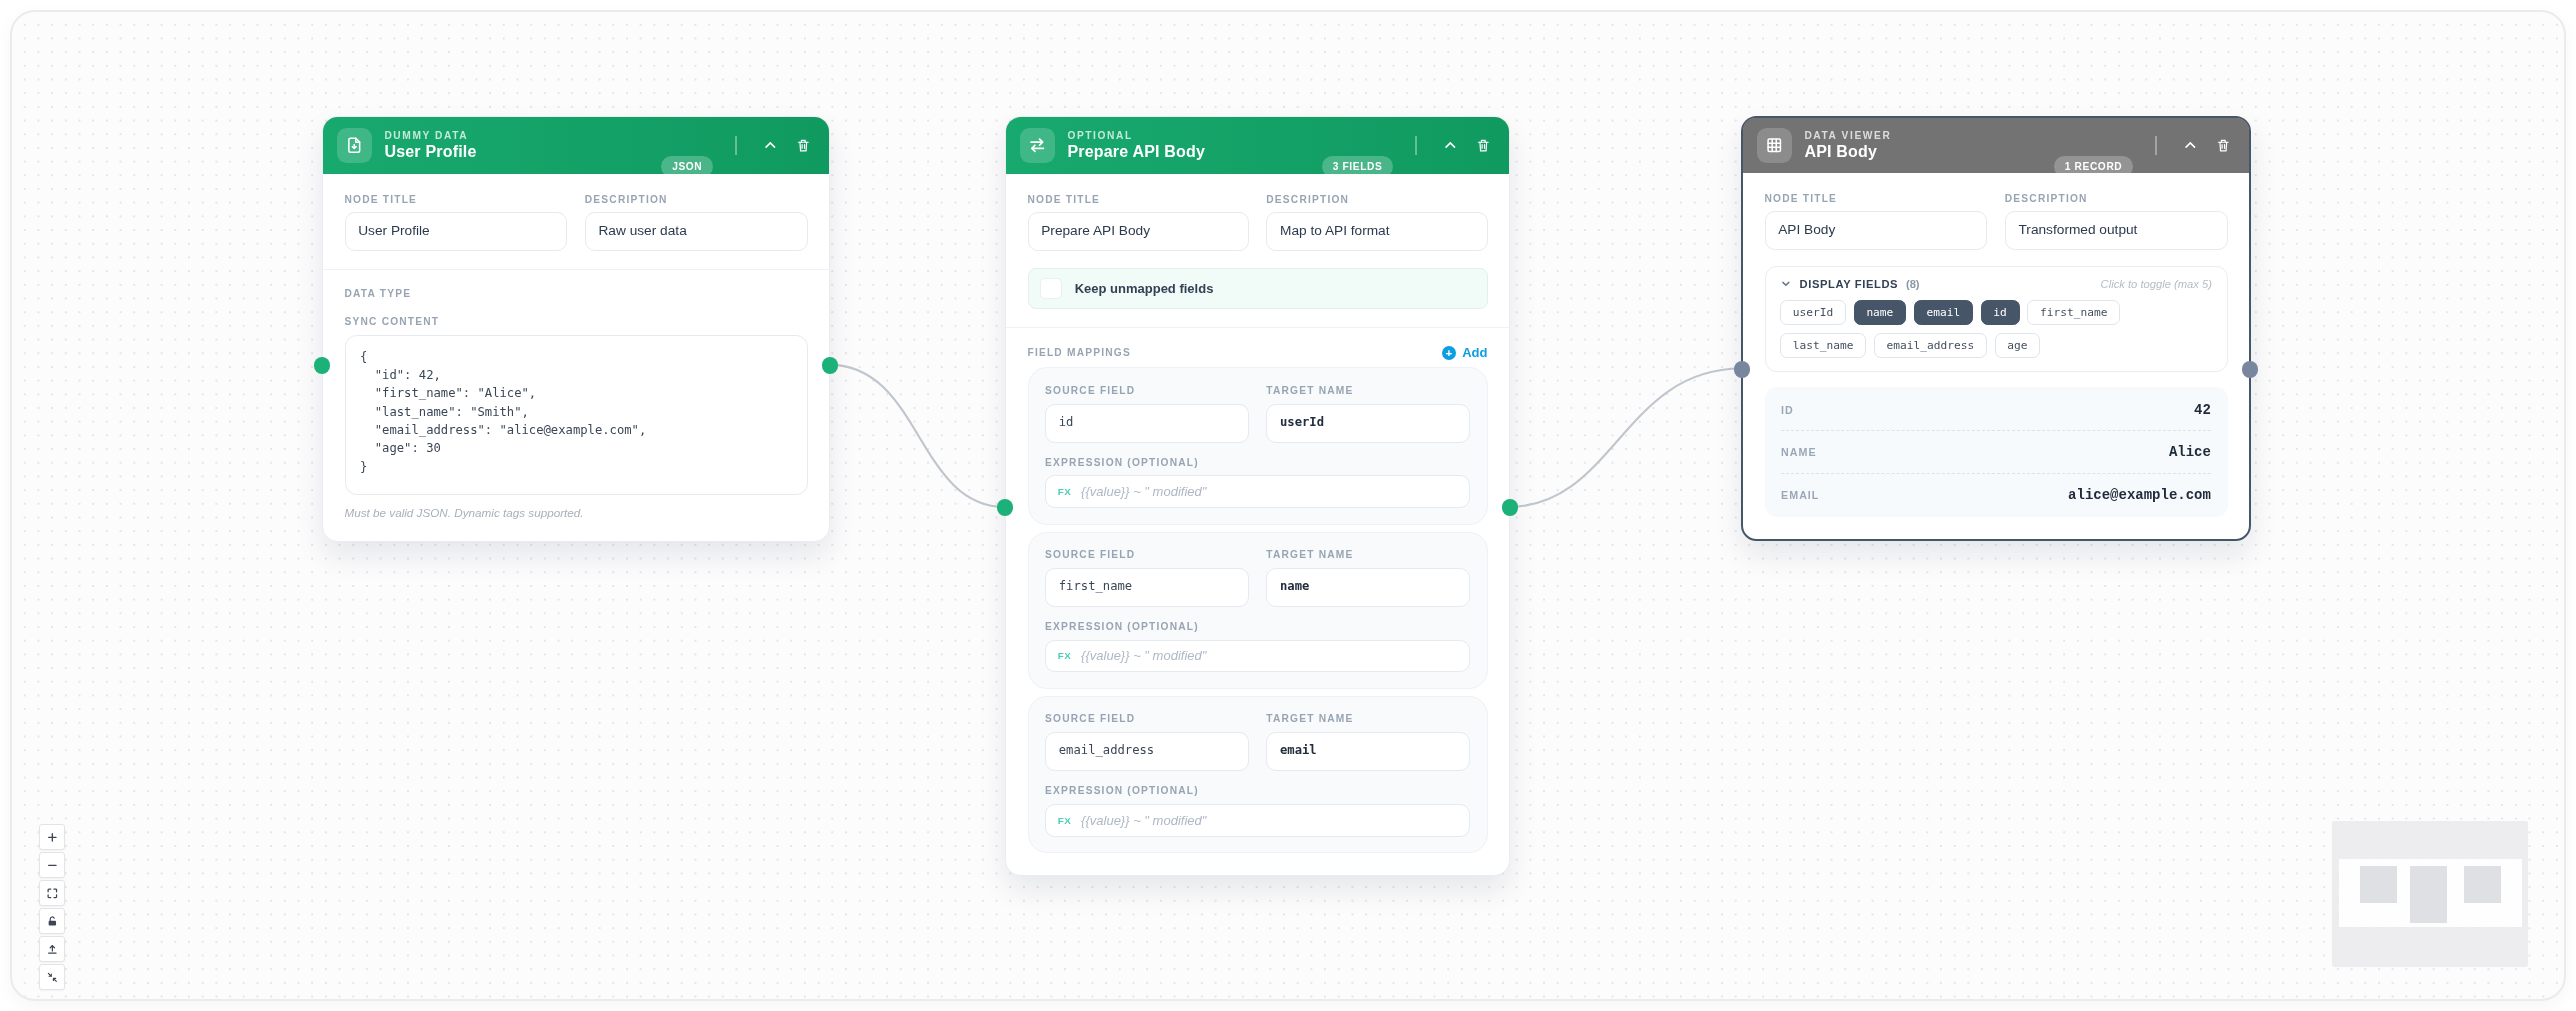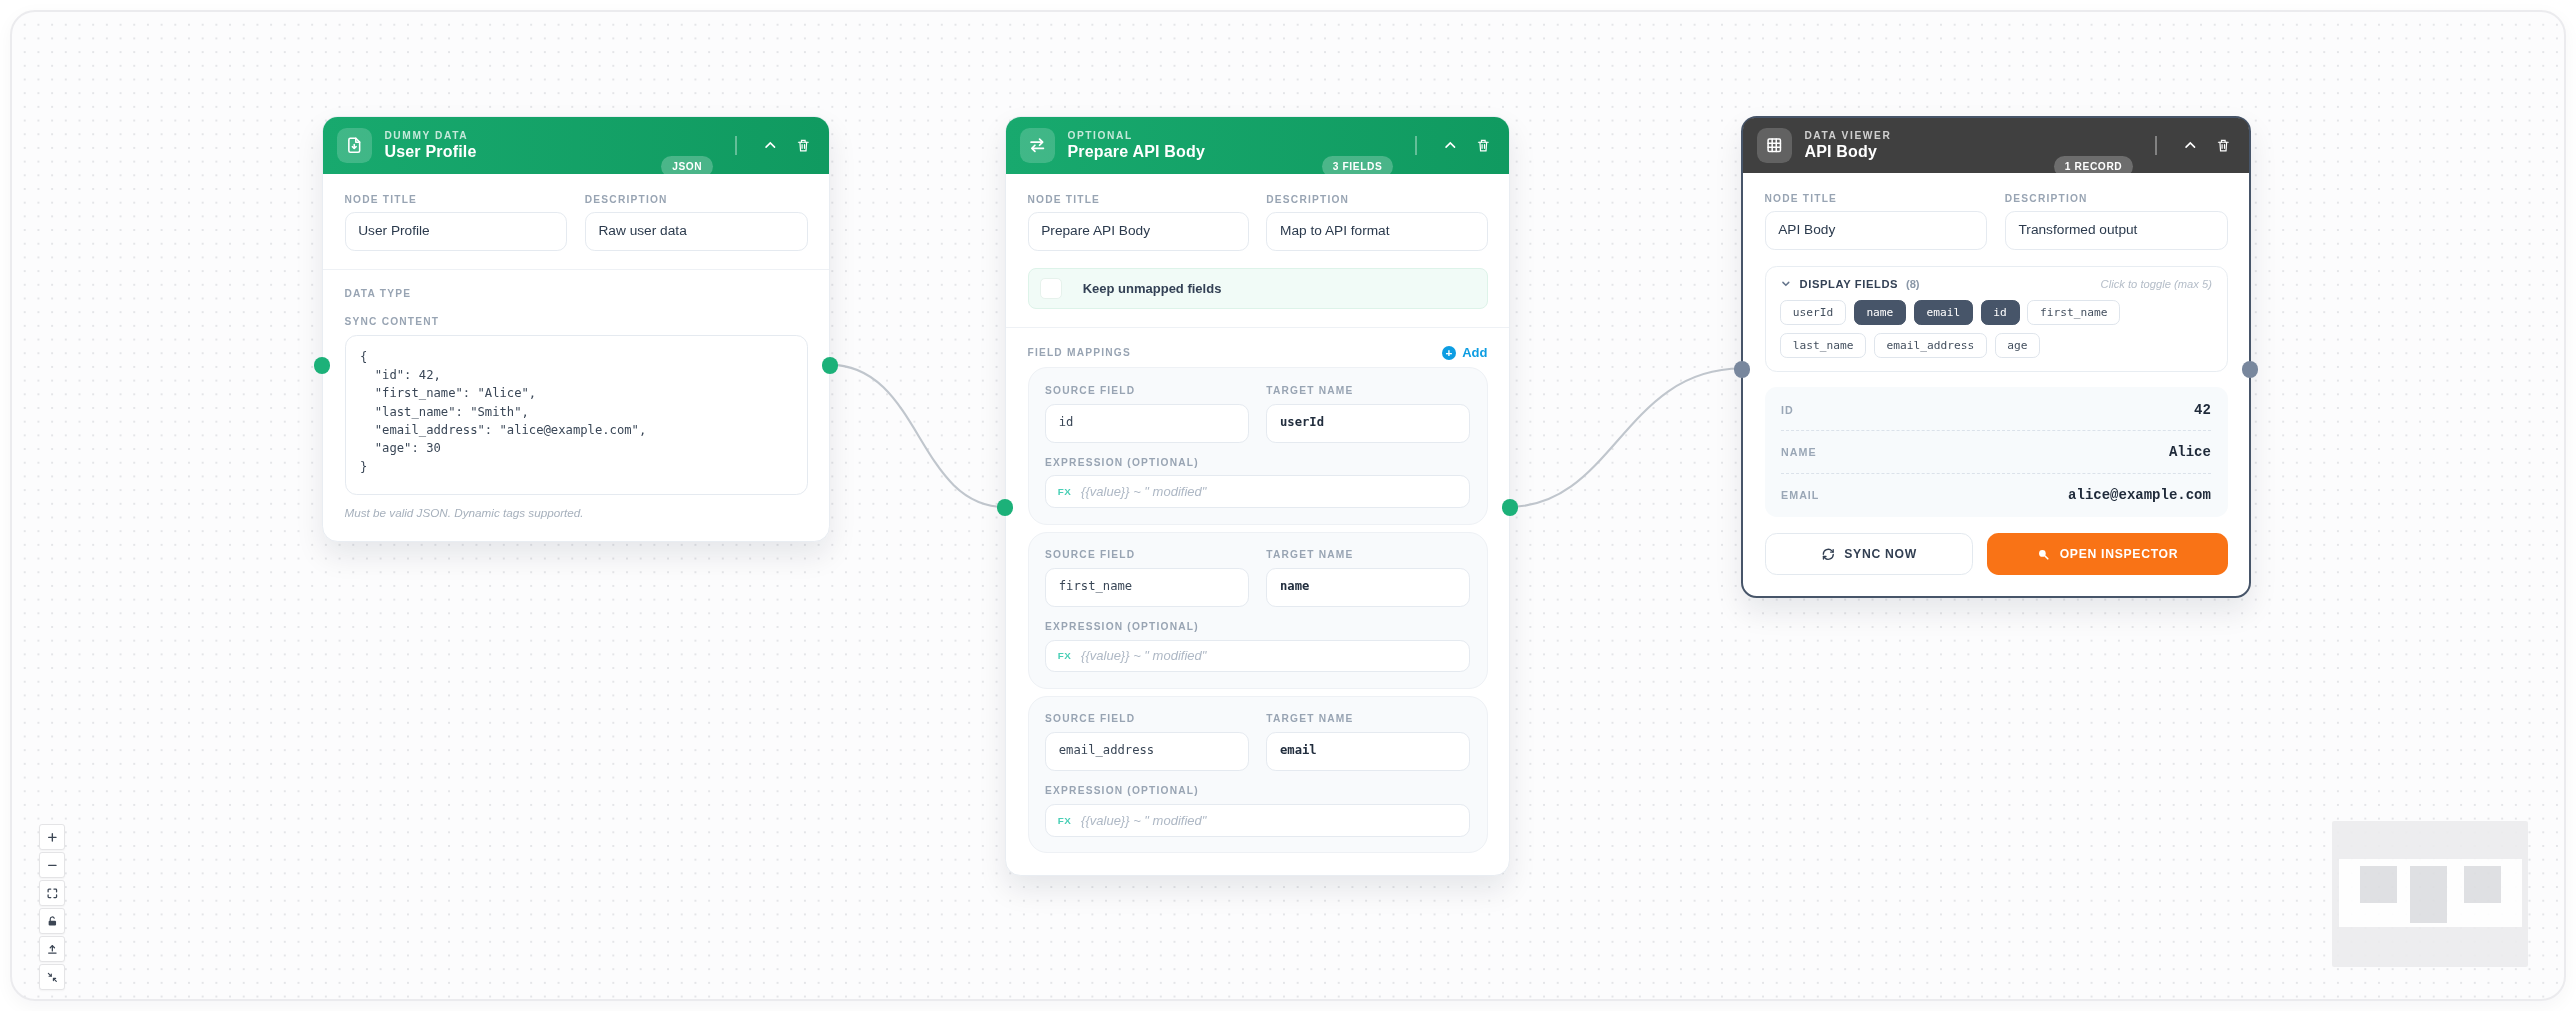--- a/index.html
+++ b/index.html
@@ -21,21 +21,21 @@
   
   .node{
     position:absolute;background:#fff;border-radius:15.6px;border:1px solid #e9edf2;
     box-shadow:0 13.7px 29px rgba(15,23,42,.09);
   }
   .node-header{
     display:flex;align-items:center;gap:12.7px;height:57px;padding:0 15.6px 0 13.7px;
     border-radius:14.6px 14.6px 0 0;color:#fff;
   }
   .hdr-green{background:linear-gradient(90deg,#18a96e,#109a60);}
-  .hdr-slate{background:#404040;}
+  .hdr-slate{background:#737373;}
   .hdr-icon{
     width:35px;height:35px;border-radius:9.8px;background:rgba(255,255,255,.18);
     display:flex;align-items:center;justify-content:center;flex:0 0 auto;
   }
   .hdr-titles{flex:1 1 auto;min-width:0;}
   .hdr-kind{font-size:10.2px;font-weight:bold;letter-spacing:1.6px;opacity:.75;}
   .hdr-title{font-size:16px;font-weight:bold;margin-top:2px;letter-spacing:0.2px;}
   .hdr-badge{
     background:rgba(255,255,255,.24);border-radius:974px;padding:4.9px 10.7px;
     font-size:10.2px;font-weight:bold;letter-spacing:0.6px;white-space:nowrap;margin-top:42px;
@@ -56,21 +56,21 @@
   
   .json-pre{
     border:1.5px solid #e5eaf0;border-radius:11.7px;padding:11.7px 14.6px;height:135px;
     font-family:"DejaVu Sans Mono",monospace;font-size:12.2px;line-height:1.5;
     color:#3a4757;white-space:pre;margin:0;overflow:hidden;
   }
   .helper{font-size:11.7px;font-style:italic;color:#a6b0bc;margin-top:10.7px;}
 
   
   .keep-row{
-    display:flex;align-items:center;gap:21px;background:#f1fbf7;border:1.5px solid #ddf3e9;
+    display:flex;align-items:center;gap:13px;background:#f1fbf7;border:1.5px solid #ddf3e9;
     border-radius:8px;padding:8.8px 11.7px;margin-top:16.6px;
   }
   .checkbox{width:19.5px;height:19.5px;background:#fff;border:1px solid #e6f2ec;border-radius:4.9px;}
   .keep-label{font-size:13px;font-weight:bold;color:#334155;}
   .fm-head{display:flex;align-items:center;justify-content:space-between;}
   .add-btn{display:flex;align-items:center;gap:5.9px;background:none;border:none;cursor:pointer;
     color:#0d9de2;font-size:13px;font-weight:bold;font-family:inherit;padding:0;}
   .add-circle{width:14.6px;height:14.6px;border-radius:50%;background:#0d9de2;display:flex;
     align-items:center;justify-content:center;color:#fff;font-size:11.7px;font-weight:bold;line-height:0;}
   .map-card{
@@ -387,38 +387,20 @@
       </div>
       <div class="rec-row">
         <span class="rec-label">NAME</span>
         <span class="rec-value">Alice</span>
       </div>
       <div class="rec-row">
         <span class="rec-label">EMAIL</span>
         <span class="rec-value">alice@example.com</span>
       </div>
     </div>
-    <div class="btn-row">
-      <button class="btn btn-sync">
-        <svg class="ic" width="14.6" height="14.6" viewBox="0 0 24 24" fill="none" stroke="#323f52" stroke-width="2.2" stroke-linecap="round" stroke-linejoin="round">
-          <path d="M3.8 12a8.2 8.2 0 0 1 14.2-5.6l2 2"></path>
-            <path d="M20 4.2v4.2h-4.2"></path>
-          <path d="M20.2 12a8.2 8.2 0 0 1-14.2 5.6l-2-2"></path>
-            <path d="M4 19.8v-4.2h4.2"></path>
-        </svg>
-        <span>SYNC NOW</span>
-      </button>
-      <button class="btn btn-inspector">
-        <svg class="ic" width="14.6" height="14.6" viewBox="0 0 24 24" fill="none" stroke="#fff" stroke-width="2.6" stroke-linecap="round">
-          <circle cx="10.5" cy="10.5" r="5.5" fill="#fff" stroke="none"></circle>
-            <path d="m14.8 14.8 4.6 4.6"></path>
-        </svg>
-        <span>OPEN INSPECTOR</span>
-      </button>
-    </div>
   </div>
   <span class="port port-slate port-left" style="top:243px;"></span>
   <span class="port port-slate port-right" style="top:243px;"></span>
 </div>
 
 <div class="toolbar">
   <button class="tool-btn">
     <svg class="ic" width="12.7" height="12.7" viewBox="0 0 24 24" fill="none" stroke-width="2.6" stroke-linecap="round">
         <path d="M12 5v14M5 12h14"></path>
       </svg>

